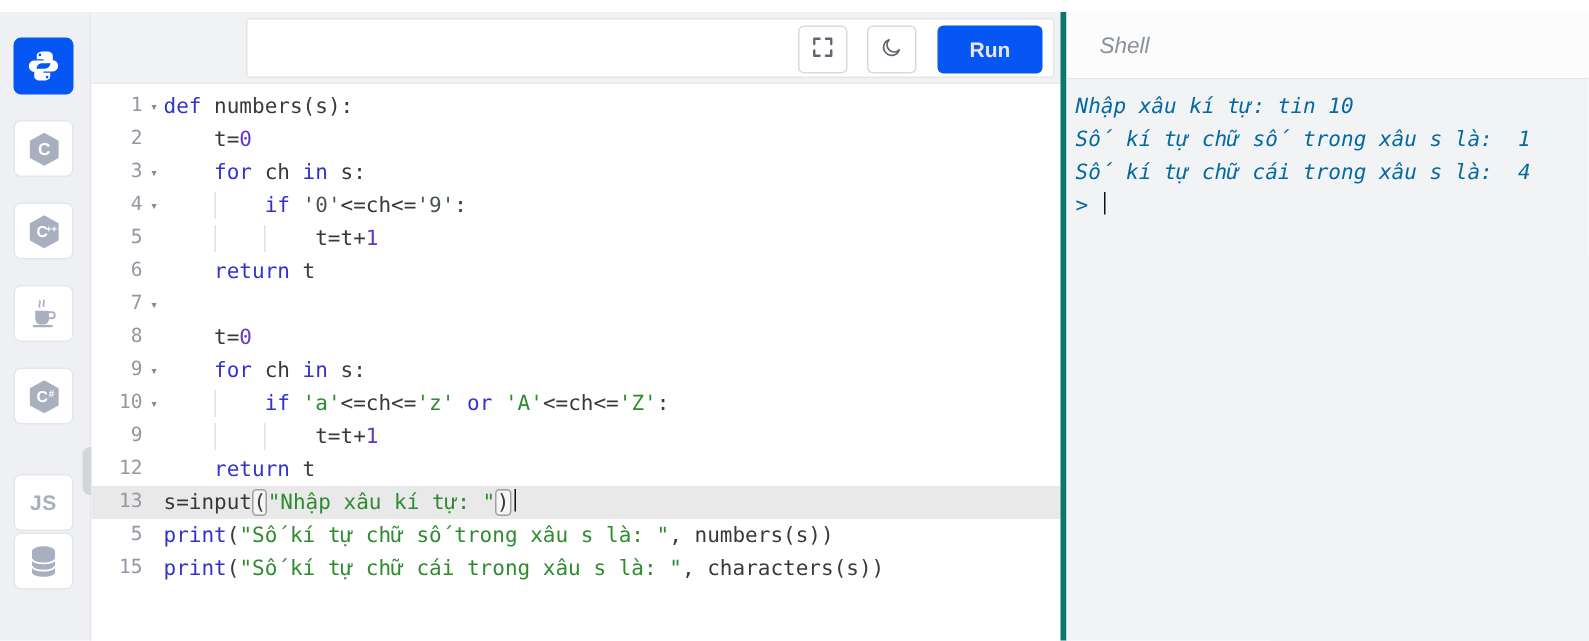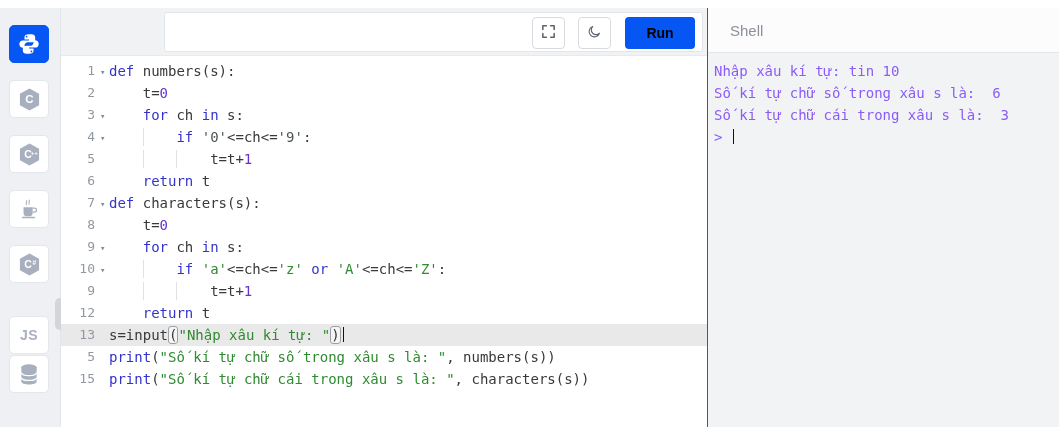--- a/index.html
+++ b/index.html
@@ -25,21 +25,21 @@
   .tab{position:absolute;left:19px;top:0;height:47px;display:flex;align-items:center;
     color:#5a6170;font-size:15px;cursor:pointer;}
   .toolbar-panel{position:absolute;left:103px;top:4px;right:4px;height:40px;
     background:#fff;border:1px solid #e3e6e9;border-radius:3px;box-sizing:border-box;}
   .icon-btn{position:absolute;top:9px;width:33px;height:32px;border:1px solid #d7dbdf;
     border-radius:4px;background:#fff;color:#5f6670;display:flex;align-items:center;
     justify-content:center;cursor:pointer;box-sizing:border-box;padding:0;}
   .btn-fullscreen{left:471px;}
   .btn-theme{left:517px;}
   .btn-run{position:absolute;left:564px;top:9px;width:70px;height:32px;border:none;
-    border-radius:4px;background:#0556f3;color:#000000;font-weight:bold;font-size:14px;
+    border-radius:4px;background:#0556f3;color:#e5e5e5;font-weight:bold;font-size:14px;
     font-family:"Liberation Sans",sans-serif;cursor:pointer;}
   
   .code-area{position:absolute;top:47px;left:0;right:0;bottom:0;padding-top:5px;
     font-family:"DejaVu Sans Mono",monospace;font-size:14px;cursor:text;}
   .code-line{position:relative;height:22px;line-height:22px;white-space:pre;}
   .code-line.active{background:#e9e9e9;}
   .gutter-num{position:absolute;left:0;width:34px;text-align:right;color:#9298a1;
     font-size:13px;}
   .fold{position:absolute;left:39px;width:12px;color:#868d97;font-size:9px;top:1px;}
   .code-text{position:absolute;left:48px;top:0;}
@@ -47,25 +47,25 @@
   .tok-k{color:#3333cc;}
   .tok-n{color:#6633cc;}
   .tok-s{color:#2f8b2f;}
   .tok-d{color:#4a5550;}
   .tok-p{color:#38393b;margin-top:28px;}
   .tok-b{color:#38393b;border:1px solid #9aa0a6;border-radius:3px;background:#f5f5f5;}
   .caret{display:inline-block;width:1.5px;height:15px;background:#111;
     vertical-align:-2px;margin-left:2px;}
   
   .shell{position:absolute;left:707px;top:8px;right:0;bottom:0;background:#fcfcfd;
-    border-left:1px solid #0f766e;}
+    border-left:4px solid #0f766e;font-style:italic;}
   .shell-header{height:44px;border-bottom:1px solid #e4e6e9;display:flex;
     align-items:center;padding-left:22px;color:#8b919b;font-size:15px;background:#fcfcfd;}
   .shell-body{position:absolute;top:45px;left:0;right:0;bottom:0;background:#f2f3f4;
-    font-family:"DejaVu Sans Mono",monospace;font-size:14px;color:#8b5cf6;
+    font-family:"DejaVu Sans Mono",monospace;font-size:14px;color:#0369a1;
     padding:7px 0 0 6px;cursor:text;}
   .shell-line{height:22px;line-height:22px;white-space:pre;}
 </style>
 </head>
 <body>
 
 <div class="sidebar" id="sidebar">
     <div class="tile active" title="Python" style="top: 17px;">
       <span style="display: flex;">
         <svg width="24" height="24" viewBox="0 0 24 24">
@@ -148,35 +148,35 @@
     </button>
     <button class="btn-run">Run</button>
   </div>
   <div class="code-area" id="code-area">
       <div class="code-line"><span class="gutter-num">1</span><span class="fold">▾</span><span class="code-text"><span class="tok-k">def</span><span class="tok-p"> numbers(s):</span></span></div>
       <div class="code-line"><span class="gutter-num">2</span><span class="code-text"><span class="tok-p">    t=</span><span class="tok-n">0</span></span></div>
       <div class="code-line"><span class="gutter-num">3</span><span class="fold">▾</span><span class="code-text"><span class="tok-p">    </span><span class="tok-k">for</span><span class="tok-p"> ch </span><span class="tok-k">in</span><span class="tok-p"> s:</span></span></div>
       <div class="code-line"><span class="gutter-num">4</span><span class="fold">▾</span><div class="guide" style="left: calc(4ch + 48px);"></div><span class="code-text"><span class="tok-p">        </span><span class="tok-k">if</span><span class="tok-p"> </span><span class="tok-d">'0'</span><span class="tok-p">&lt;=ch&lt;=</span><span class="tok-d">'9'</span><span class="tok-p">:</span></span></div>
       <div class="code-line"><span class="gutter-num">5</span><div class="guide" style="left: calc(4ch + 48px);"></div><div class="guide" style="left: calc(8ch + 48px);"></div><span class="code-text"><span class="tok-p">            t=t+</span><span class="tok-n">1</span></span></div>
       <div class="code-line"><span class="gutter-num">6</span><span class="code-text"><span class="tok-p">    </span><span class="tok-k">return</span><span class="tok-p"> t</span></span></div>
-      <div class="code-line"><span class="gutter-num">7</span><span class="fold">▾</span><span class="code-text"><span class="tok-k">def</span><span class="tok-p"> characters(s):</span></span></div>
+      <div class="code-line"><span class="gutter-num">7</span><span class="fold">▾</span></div>
       <div class="code-line"><span class="gutter-num">8</span><span class="code-text"><span class="tok-p">    t=</span><span class="tok-n">0</span></span></div>
       <div class="code-line"><span class="gutter-num">9</span><span class="fold">▾</span><span class="code-text"><span class="tok-p">    </span><span class="tok-k">for</span><span class="tok-p"> ch </span><span class="tok-k">in</span><span class="tok-p"> s:</span></span></div>
       <div class="code-line"><span class="gutter-num">10</span><span class="fold">▾</span><div class="guide" style="left: calc(4ch + 48px);"></div><span class="code-text"><span class="tok-p">        </span><span class="tok-k">if</span><span class="tok-p"> </span><span class="tok-s">'a'</span><span class="tok-p">&lt;=ch&lt;=</span><span class="tok-s">'z'</span><span class="tok-p"> </span><span class="tok-k">or</span><span class="tok-p"> </span><span class="tok-s">'A'</span><span class="tok-p">&lt;=ch&lt;=</span><span class="tok-s">'Z'</span><span class="tok-p">:</span></span></div>
       <div class="code-line"><span class="gutter-num">9</span><div class="guide" style="left: calc(4ch + 48px);"></div><div class="guide" style="left: calc(8ch + 48px);"></div><span class="code-text"><span class="tok-p">            t=t+</span><span class="tok-n">1</span></span></div>
       <div class="code-line"><span class="gutter-num">12</span><span class="code-text"><span class="tok-p">    </span><span class="tok-k">return</span><span class="tok-p"> t</span></span></div>
       <div class="code-line active"><span class="gutter-num">13</span><span class="code-text"><span class="tok-p">s=input</span><span class="tok-b">(</span><span class="tok-s">"Nhập xâu kí tự: "</span><span class="tok-b">)</span><span class="caret"></span></span></div>
       <div class="code-line"><span class="gutter-num">5</span><span class="code-text"><span class="tok-k">print</span><span class="tok-p">(</span><span class="tok-s">"Số kí tự chữ số trong xâu s là: "</span><span class="tok-p">, numbers(s))</span></span></div>
       <div class="code-line"><span class="gutter-num">15</span><span class="code-text"><span class="tok-k">print</span><span class="tok-p">(</span><span class="tok-s">"Số kí tự chữ cái trong xâu s là: "</span><span class="tok-p">, characters(s))</span></span></div>
     </div>
 </div>
 
 <div class="shell">
   <div class="shell-header">
     <span>Shell</span>
   </div>
   <div class="shell-body" id="shell-body">
       <div class="shell-line">Nhập xâu kí tự: tin 10</div>
-      <div class="shell-line">Số kí tự chữ số trong xâu s là:  6</div>
-      <div class="shell-line">Số kí tự chữ cái trong xâu s là:  3</div>
+      <div class="shell-line">Số kí tự chữ số trong xâu s là:  1</div>
+      <div class="shell-line">Số kí tự chữ cái trong xâu s là:  4</div>
       <div class="shell-line"><span>&gt; </span><span class="caret"></span></div>
     </div>
 </div>
 
 </body></html>

